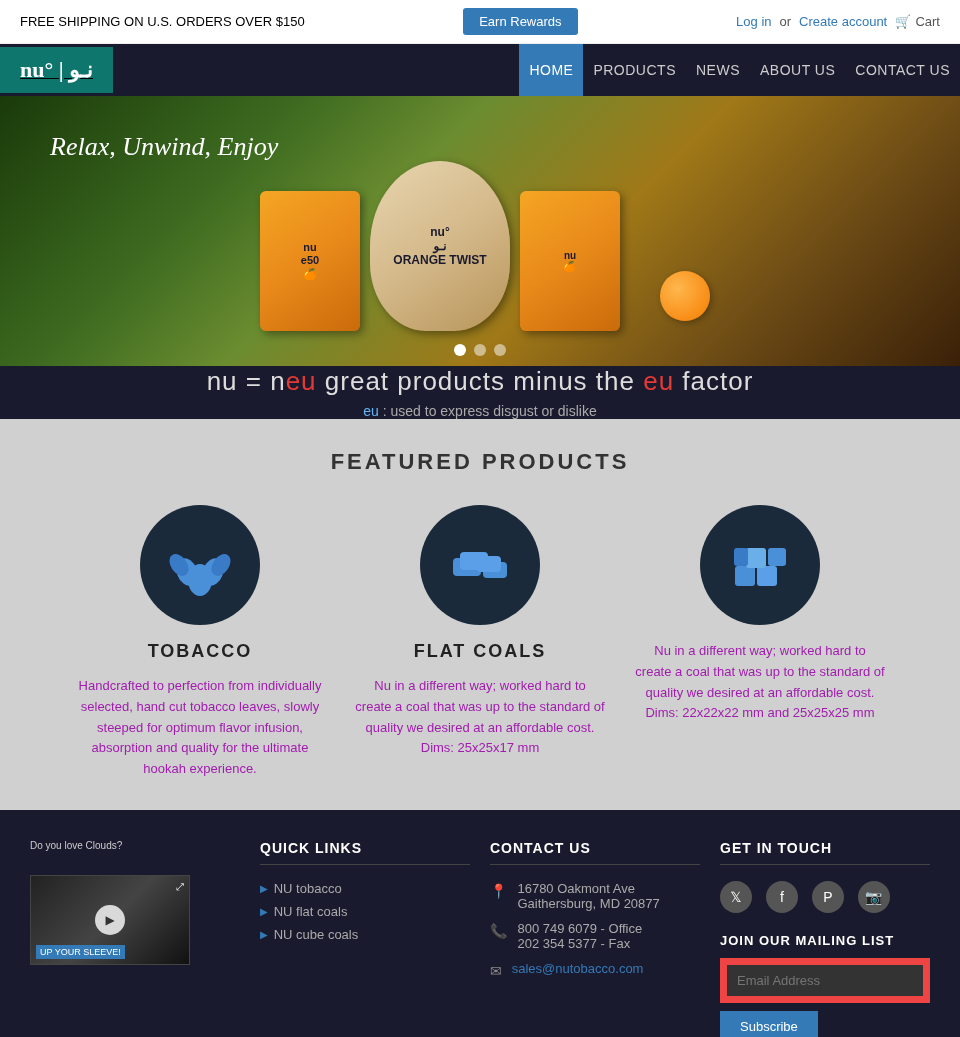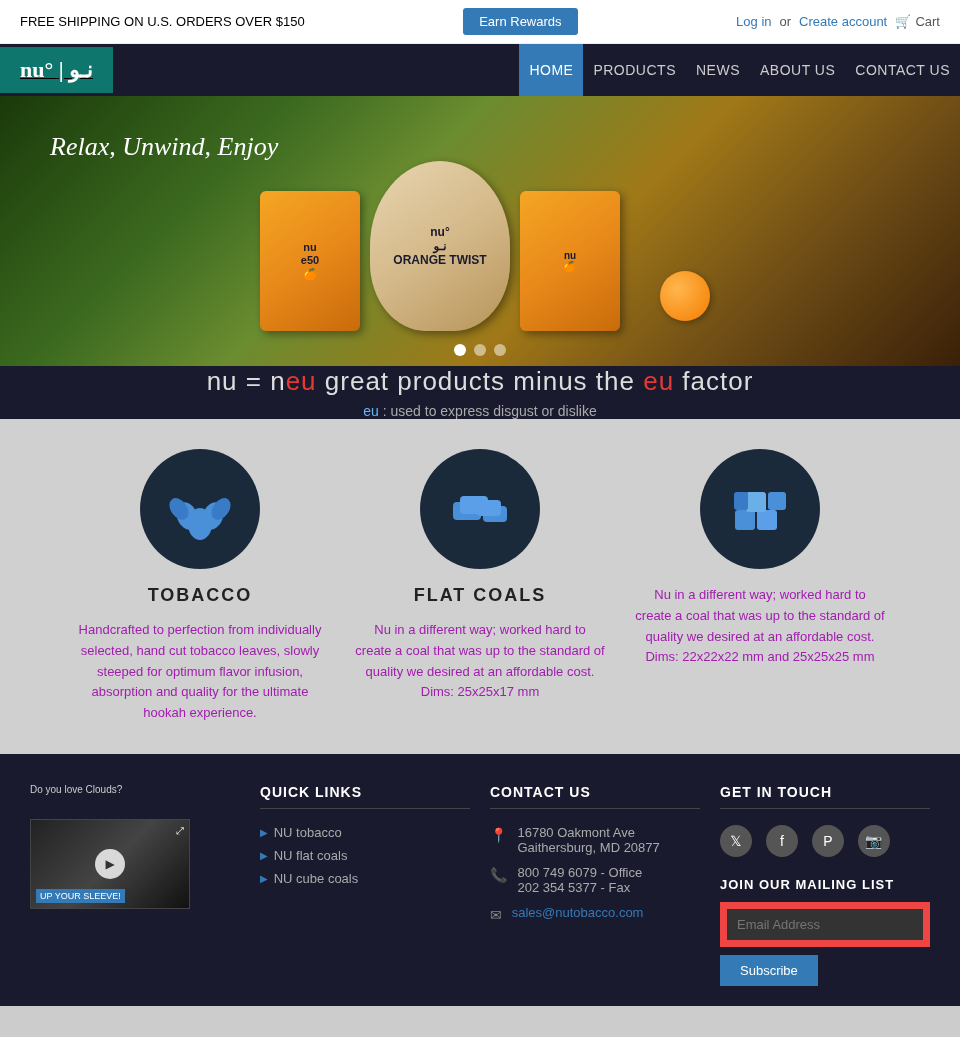--- a/index.html
+++ b/index.html
@@ -384,20 +384,21 @@
 <div id="formula-section">
   <div id="formula-line1">
     <span>nu = n</span><span class="highlight-red">eu</span><span> great products minus the </span><span class="highlight-red">eu</span><span> factor</span>
   </div>
   <div id="formula-line2">
     <span class="highlight-blue">eu</span><span> : used to express disgust or dislike</span>
   </div>
 </div>
 
 <div id="featured-section">
+  <div id="featured-title">FEATURED PRODUCTS</div>
   <div id="products-grid">
 
     <div class="product-card">
       <div class="product-icon-circle">
         <svg width="70" height="70" viewBox="0 0 70 70">
           <ellipse cx="35" cy="50" rx="12" ry="16" fill="#4a90d9"></ellipse>
           <ellipse cx="22" cy="42" rx="10" ry="14" fill="#4a90d9" transform="rotate(-20 22 42)"></ellipse>
           <ellipse cx="48" cy="42" rx="10" ry="14" fill="#4a90d9" transform="rotate(20 48 42)"></ellipse>
           <ellipse cx="14" cy="35" rx="8" ry="12" fill="#3a7bc8" transform="rotate(-35 14 35)"></ellipse>
           <ellipse cx="56" cy="35" rx="8" ry="12" fill="#3a7bc8" transform="rotate(35 56 35)"></ellipse>

